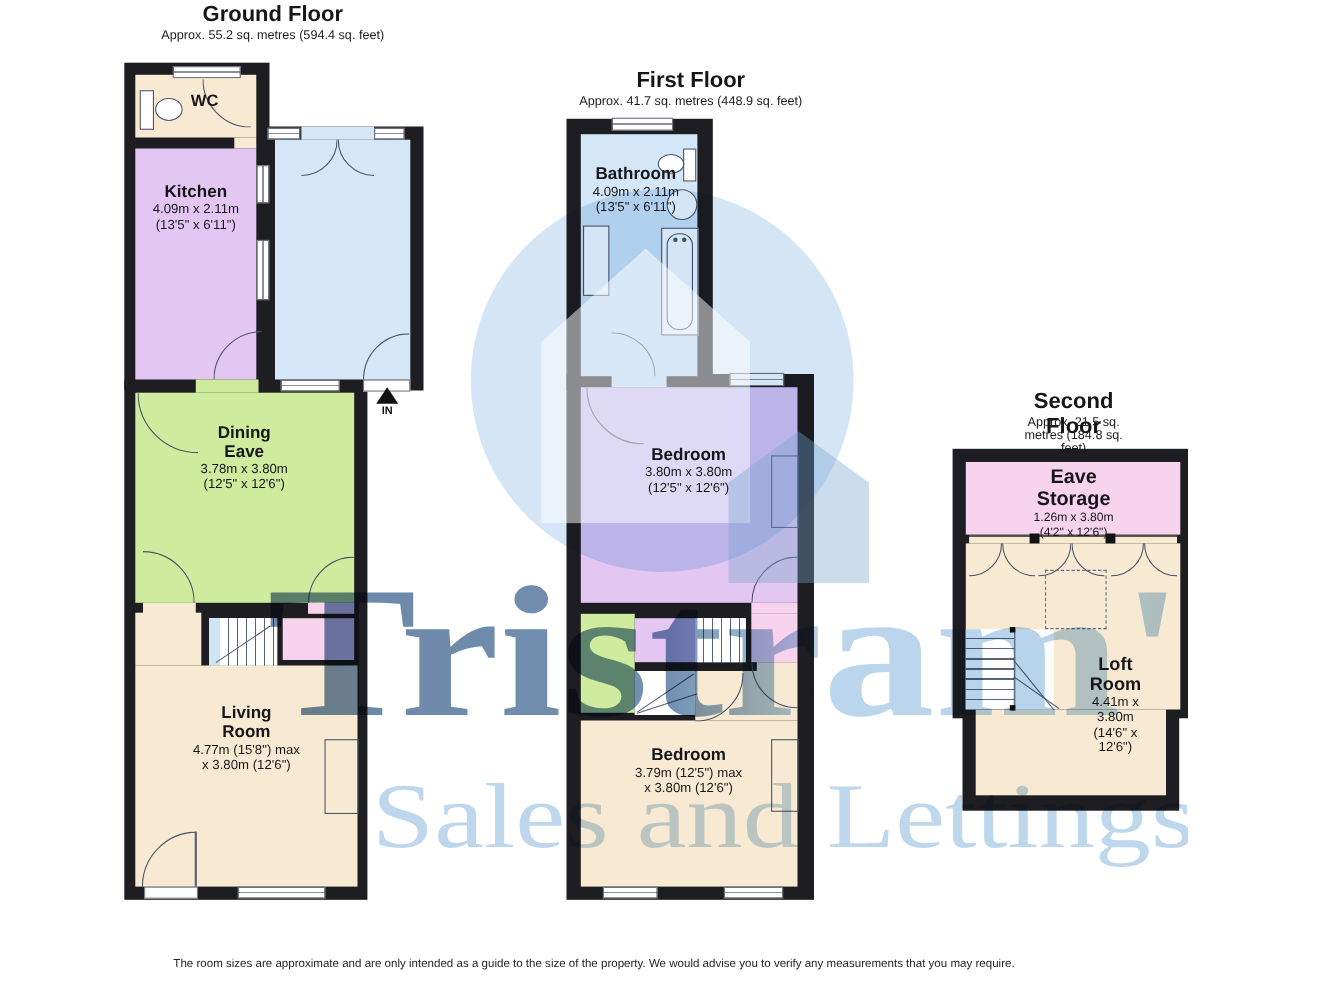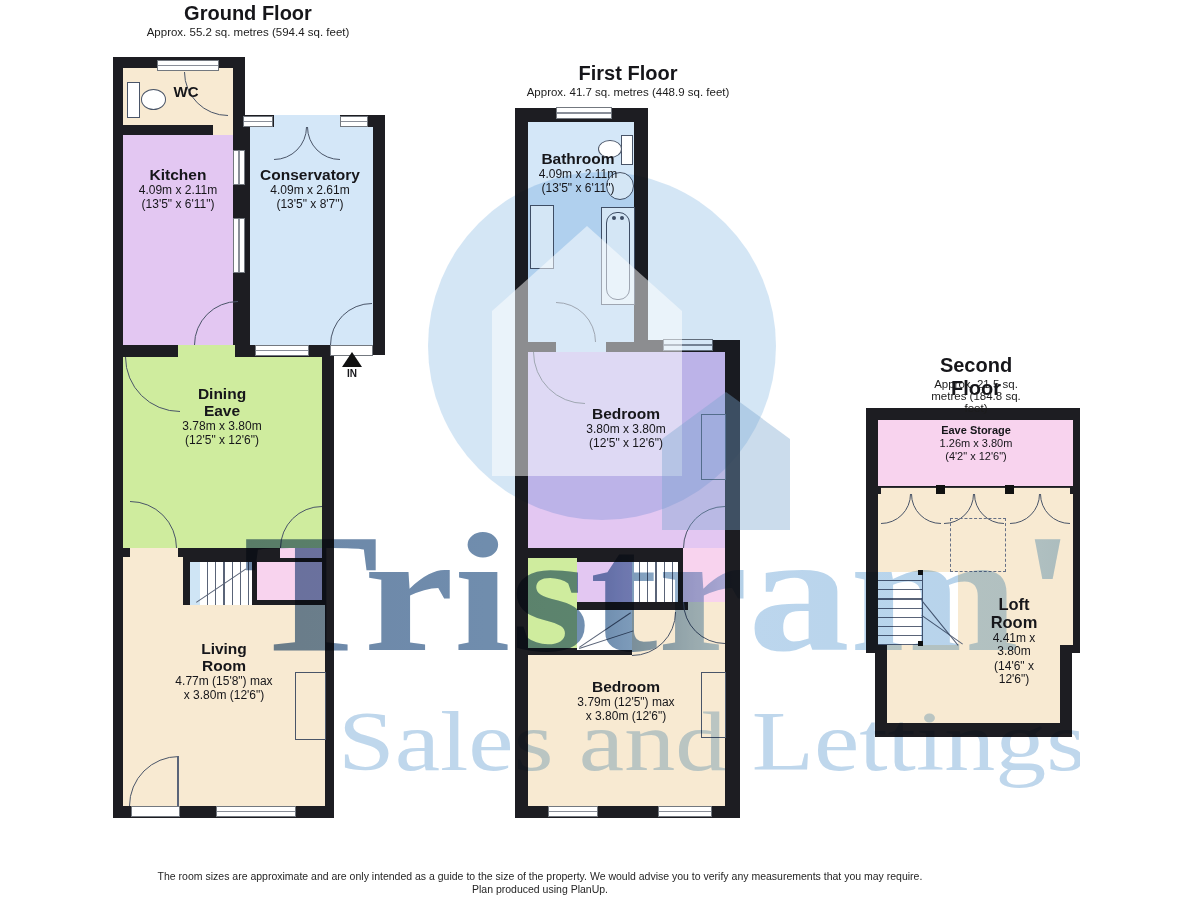--- a/index.html
+++ b/index.html
@@ -92,25 +92,20 @@
   <div class="rlabel" style="left:352px;top:368px;font-weight:bold;font-size:10px;">IN</div>
 
   <div class="rlabel" style="left:186px;top:84px;">
     <div class="rname" style="font-size:15px;">WC</div>
   </div>
   <div class="rlabel" style="left:178px;top:166px;">
     <div class="rname">Kitchen</div>
     <div class="rdim">4.09m x 2.11m</div>
     <div class="rdim">(13'5" x 6'11")</div>
   </div>
-  <div class="rlabel" style="left:310px;top:166px;">
-    <div class="rname">Conservatory</div>
-    <div class="rdim">4.09m x 2.61m</div>
-    <div class="rdim">(13'5" x 8'7")</div>
-  </div>
   <div class="rlabel" style="left:222px;top:385px;">
     <div class="rname" style="width:70px;">Dining Eave</div>
     <div class="rdim">3.78m x 3.80m</div>
     <div class="rdim">(12'5" x 12'6")</div>
   </div>
   <div class="rlabel" style="left:224px;top:640px;">
     <div class="rname" style="width:70px;">Living Room</div>
     <div class="rdim">4.77m (15'8") max</div>
     <div class="rdim">x 3.80m (12'6")</div>
   </div>
@@ -203,21 +198,21 @@
   <div class="stairs" style="left:878px;top:572px;width:80px;height:73px;">
     <div class="treadsH" style="left:0;top:0;width:44px;height:73px;"></div>
     <div class="line" style="left:44px;top:0;width:1.3px;height:73px;"></div>
     <div class="line" style="left:44px;top:28px;width:58px;height:1.3px;transform:rotate(51deg);"></div>
     <div class="line" style="left:44px;top:43px;width:50px;height:1.3px;transform:rotate(35deg);"></div>
     <div class="post" style="left:40px;top:-2px;width:5px;height:5px;"></div>
     <div class="post" style="left:40px;top:69px;width:5px;height:5px;"></div>
   </div>
 
   <div class="rlabel" style="left:976px;top:424px;">
-    <div class="rname" style="width:70px;font-size:11px;">Eave Storage</div>
+    <div class="rname" style="width:70px;font-size:18px;">Eave Storage</div>
     <div class="rdim" style="font-size:11px;">1.26m x 3.80m</div>
     <div class="rdim" style="font-size:11px;">(4'2" x 12'6")</div>
   </div>
   <div class="rlabel" style="left:1014px;top:595px;">
     <div class="rname" style="width:60px;font-size:16.5px;">Loft Room</div>
     <div class="rdim">4.41m x 3.80m</div>
     <div class="rdim">(14'6" x 12'6")</div>
   </div>
 
   <div class="wm" style="left:428px;top:172px;width:348px;height:348px;border-radius:50%;background:rgba(170,206,236,0.5);mix-blend-mode:multiply;z-index:5;"></div>
@@ -232,15 +227,14 @@
         <stop offset="0.56" stop-color="#a9cbe8"></stop>
         <stop offset="0.85" stop-color="#a2c6e5"></stop>
         <stop offset="1" stop-color="#8fb4d8"></stop>
       </linearGradient>
     </defs>
     <text x="243" y="650" font-family="Liberation Serif, serif" font-weight="bold" font-size="170" fill="url(#wmg)" opacity="0.78" textLength="912" lengthAdjust="spacingAndGlyphs">Tristram's</text>
     <text x="338" y="770" font-family="Liberation Serif, serif" font-size="84" fill="#b9d3ea" opacity="0.9" textLength="748" lengthAdjust="spacingAndGlyphs">Sales and Lettings</text>
   </svg>
 
   <div class="footer" style="top:870px;font-size:10.5px;color:#252525;">The room sizes are approximate and are only intended as a guide to the size of the property. We would advise you to verify any measurements that you may require.</div>
-  <div class="footer" style="top:883px;font-size:10.5px;color:#252525;">Plan produced using PlanUp.</div>
 
 </div>
 
 </body></html>

